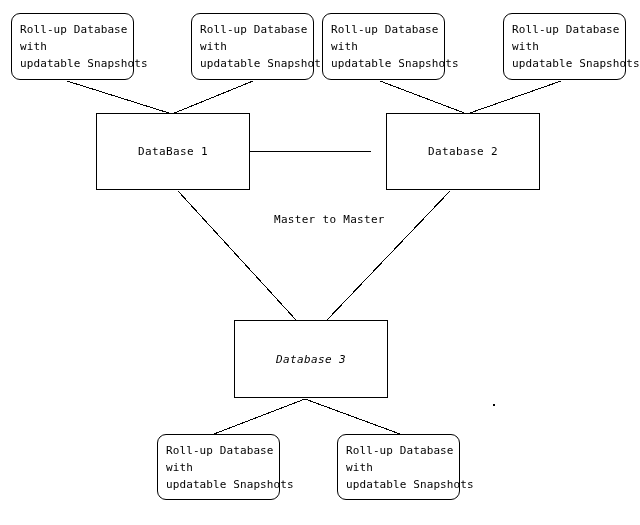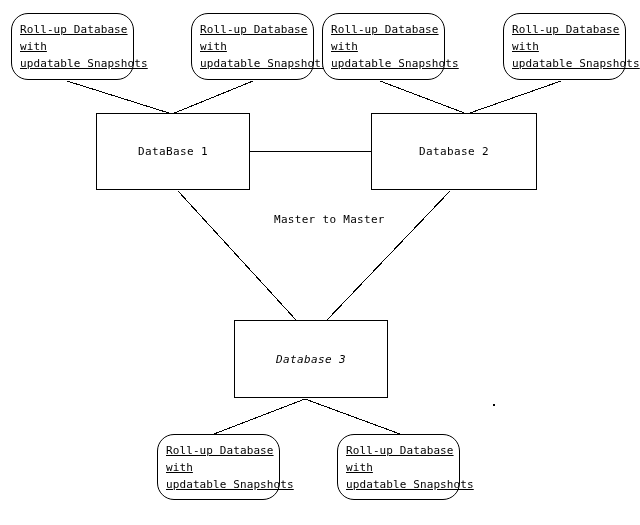--- a/index.html
+++ b/index.html
@@ -37,23 +37,22 @@
     justify-content: center;
   }
   .db-label {
     font-family: "DejaVu Sans Mono", monospace;
     font-size: 11px;
     color: #000000;
     letter-spacing: 0.4px;
     white-space: nowrap;
   }
   .rollup-node {
-    border-radius: 17px;
+    border-radius: 9px;
     padding: 7px 3px 0 8px;
-    text-decoration: underline;
   }
   .rollup-line {
     font-family: "DejaVu Sans Mono", monospace;
     font-size: 11px;
     line-height: 17px;
     color: #000000;
     letter-spacing: 0.1px;
     white-space: nowrap;
   }
   .free-text {
@@ -86,21 +85,21 @@
       <line x1="178" y1="191" x2="296" y2="320" stroke="#000000" stroke-width="1" shape-rendering="crispEdges"></line>
       <line x1="450" y1="191" x2="327" y2="320" stroke="#000000" stroke-width="1" shape-rendering="crispEdges"></line>
       <line x1="305" y1="399" x2="214" y2="434" stroke="#000000" stroke-width="1" shape-rendering="crispEdges"></line>
       <line x1="305" y1="399" x2="400" y2="434" stroke="#000000" stroke-width="1" shape-rendering="crispEdges"></line>
     </svg>
 
   <div id="db-layer">
       <div class="node db-node" style="left: 96px; top: 113px; width: 154px; height: 77px;">
         <span class="db-label">DataBase 1</span>
       </div>
-      <div class="node db-node" style="left: 371px; top: 113px; width: 166px; height: 77px;">
+      <div class="node db-node" style="left: 386px; top: 113px; width: 154px; height: 77px;">
         <span class="db-label">Database 2</span>
       </div>
       <div class="node db-node" style="left: 234px; top: 320px; width: 154px; height: 78px; font-style: italic;">
         <span class="db-label">Database 3</span>
       </div>
     </div>
   <div id="rollup-layer">
       <div class="node rollup-node" style="left: 11px; top: 13px; width: 123px; height: 67px;">
         <div class="rollup-line">Roll-up Database</div>
         <div class="rollup-line">with</div>

